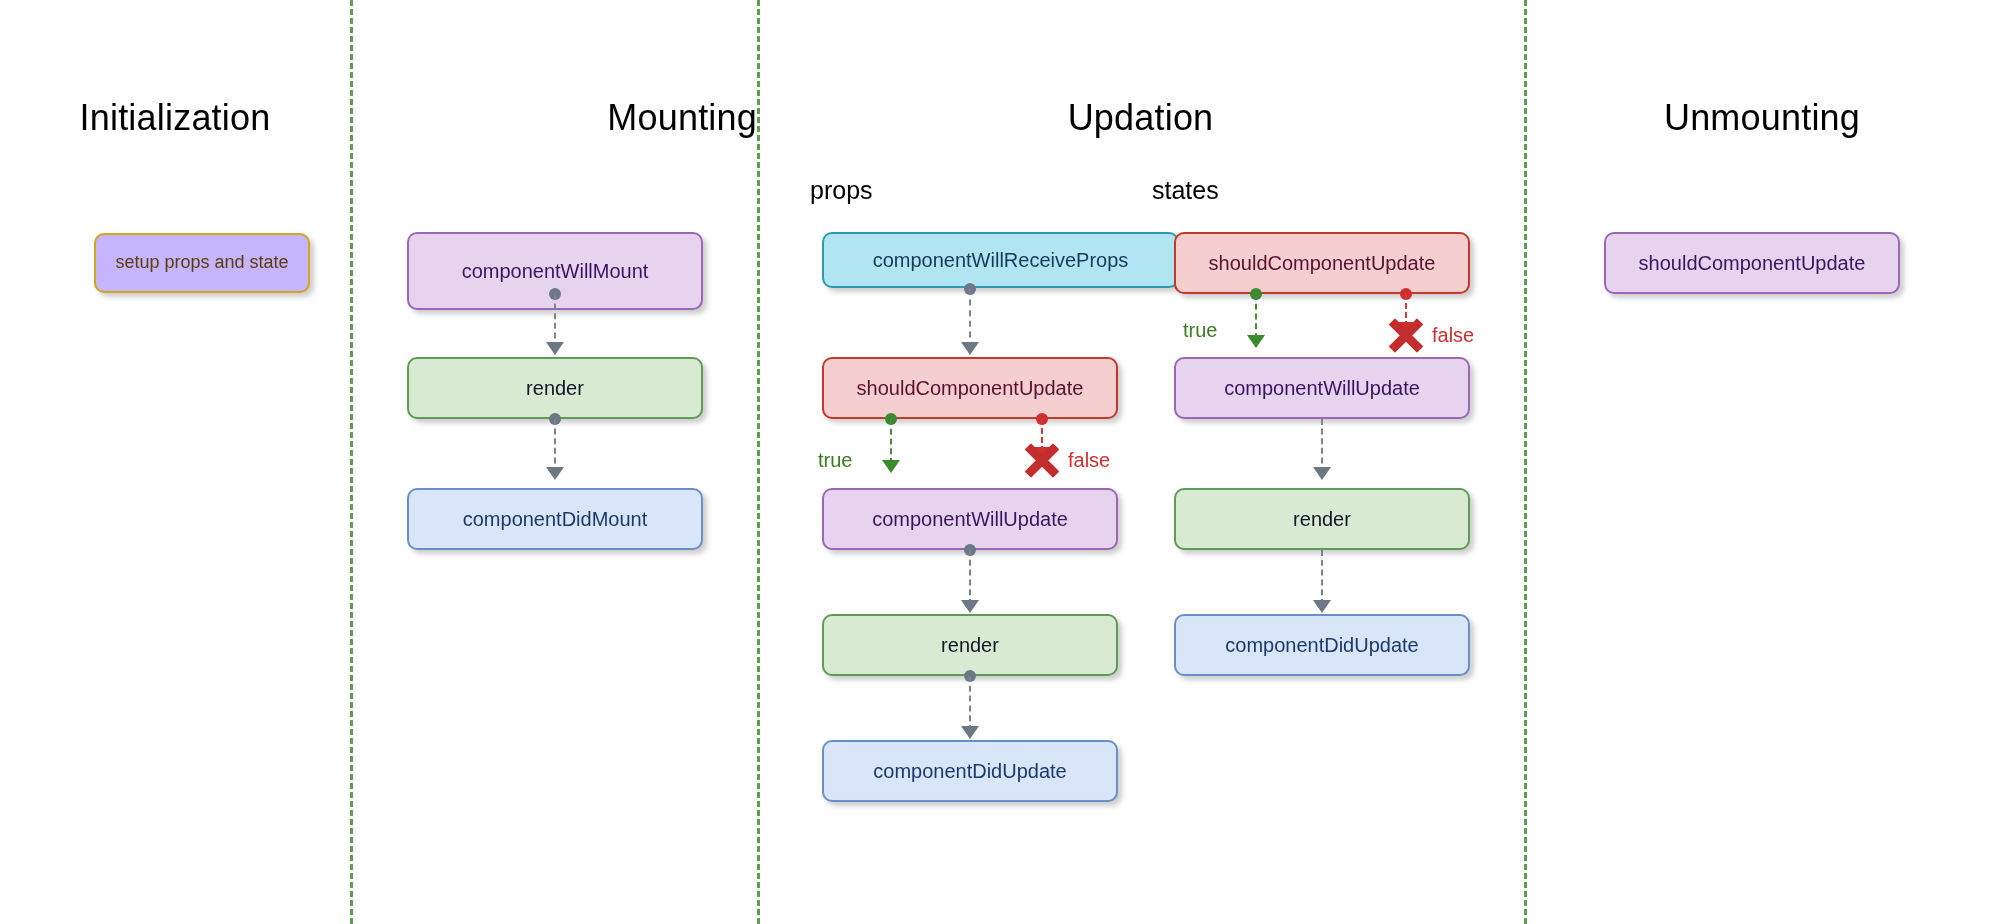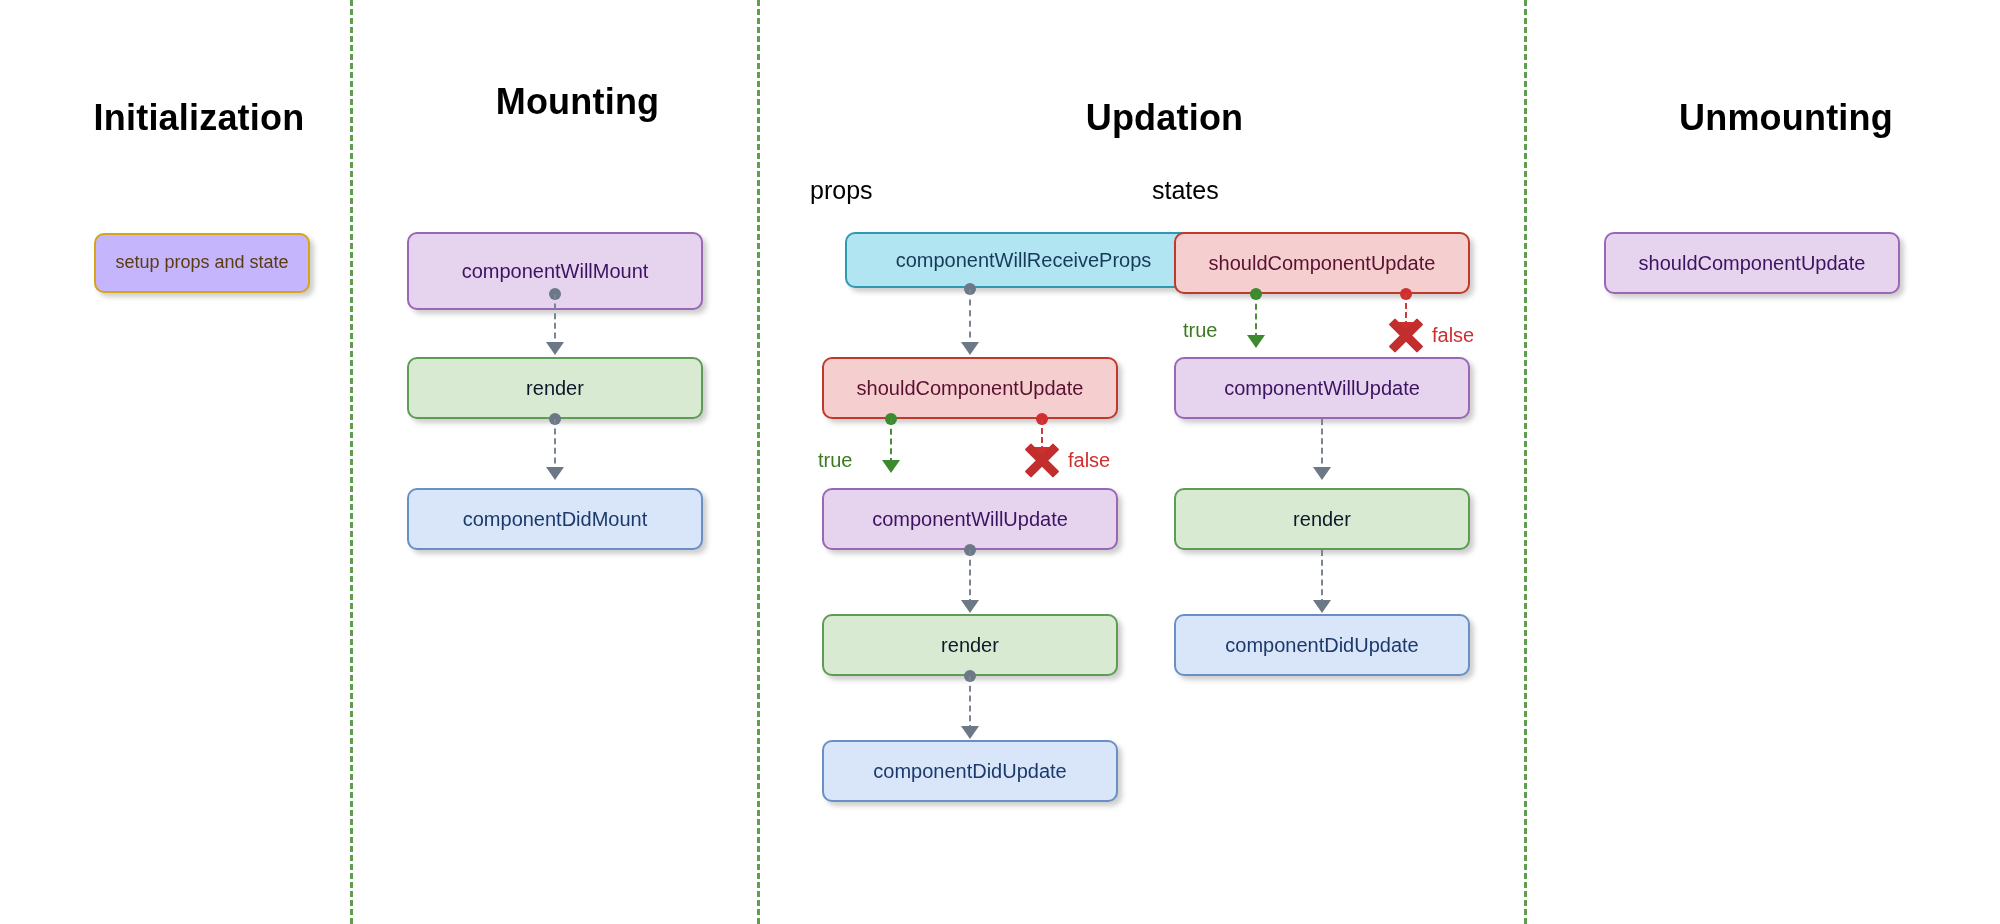--- a/index.html
+++ b/index.html
@@ -23,25 +23,24 @@
     position: absolute;
     top: 0;
     width: 0;
     height: 924px;
     border-left: 3px dashed #5f9e4f;
   }
   .col-title {
     position: absolute;
     text-align: center;
     font-size: 36px;
-    font-weight: 700;
+    font-weight: 400;
     color: #000000;
     white-space: nowrap;
     letter-spacing: 0.2px;
-    padding-left: 24px;
   }
   .sub-title {
     position: absolute;
     font-size: 25px;
     font-weight: 400;
     color: #000000;
     white-space: nowrap;
   }
   .node {
     position: absolute;
@@ -126,21 +125,21 @@
 </head>
 <body>
 
 <div id="canvas">
 
   <div class="divider" style="left:350px;"></div>
   <div class="divider" style="left:757px;"></div>
   <div class="divider" style="left:1524px;"></div>
 
   <div class="col-title" style="left:0px; top:97px; width:350px;">Initialization</div>
-  <div class="col-title" style="left:350px; top:81px; width:407px;">Mounting</div>
+  <div class="col-title" style="left:350px; top:97px; width:407px;text-align:right;">Mounting</div>
   <div class="col-title" style="left:757px; top:97px; width:767px;">Updation</div>
   <div class="col-title" style="left:1524px; top:97px; width:476px;">Unmounting</div>
 
   <div class="sub-title" style="left:810px; top:176px; width:340px;">props</div>
   <div class="sub-title" style="left:1152px; top:176px; width:340px;">states</div>
 
   <div class="node n-orange small" style="left:94px; top:233px; width:216px; height:60px;">setup props and state</div>
 
   <div class="node n-purple" style="left:407px; top:232px; width:296px; height:78px;">componentWillMount</div>
 
@@ -149,21 +148,21 @@
   <div class="arrowhead gray" style="left:546px; top:342px;"></div>
 
   <div class="node n-green" style="left:407px; top:357px; width:296px; height:62px;">render</div>
 
   <div class="dot gray" style="left:549px; top:413px;"></div>
   <div class="conn-line gray" style="left:554px; top:419px; height:54px;"></div>
   <div class="arrowhead gray" style="left:546px; top:467px;"></div>
 
   <div class="node n-blue" style="left:407px; top:488px; width:296px; height:62px;">componentDidMount</div>
 
-  <div class="node n-cyan" style="left:822px; top:232px; width:357px; height:56px;margin-left:23px;">componentWillReceiveProps</div>
+  <div class="node n-cyan" style="left:822px; top:232px; width:357px; height:56px;">componentWillReceiveProps</div>
 
   <div class="dot gray" style="left:964px; top:283px;"></div>
   <div class="conn-line gray" style="left:969px; top:289px; height:59px;"></div>
   <div class="arrowhead gray" style="left:961px; top:342px;"></div>
 
   <div class="node n-red" style="left:822px; top:357px; width:296px; height:62px;">shouldComponentUpdate</div>
 
   <div class="dot green" style="left:885px; top:413px;"></div>
   <div class="conn-line green" style="left:890px; top:419px; height:45px;"></div>
   <div class="arrowhead green" style="left:882px; top:460px;"></div>

